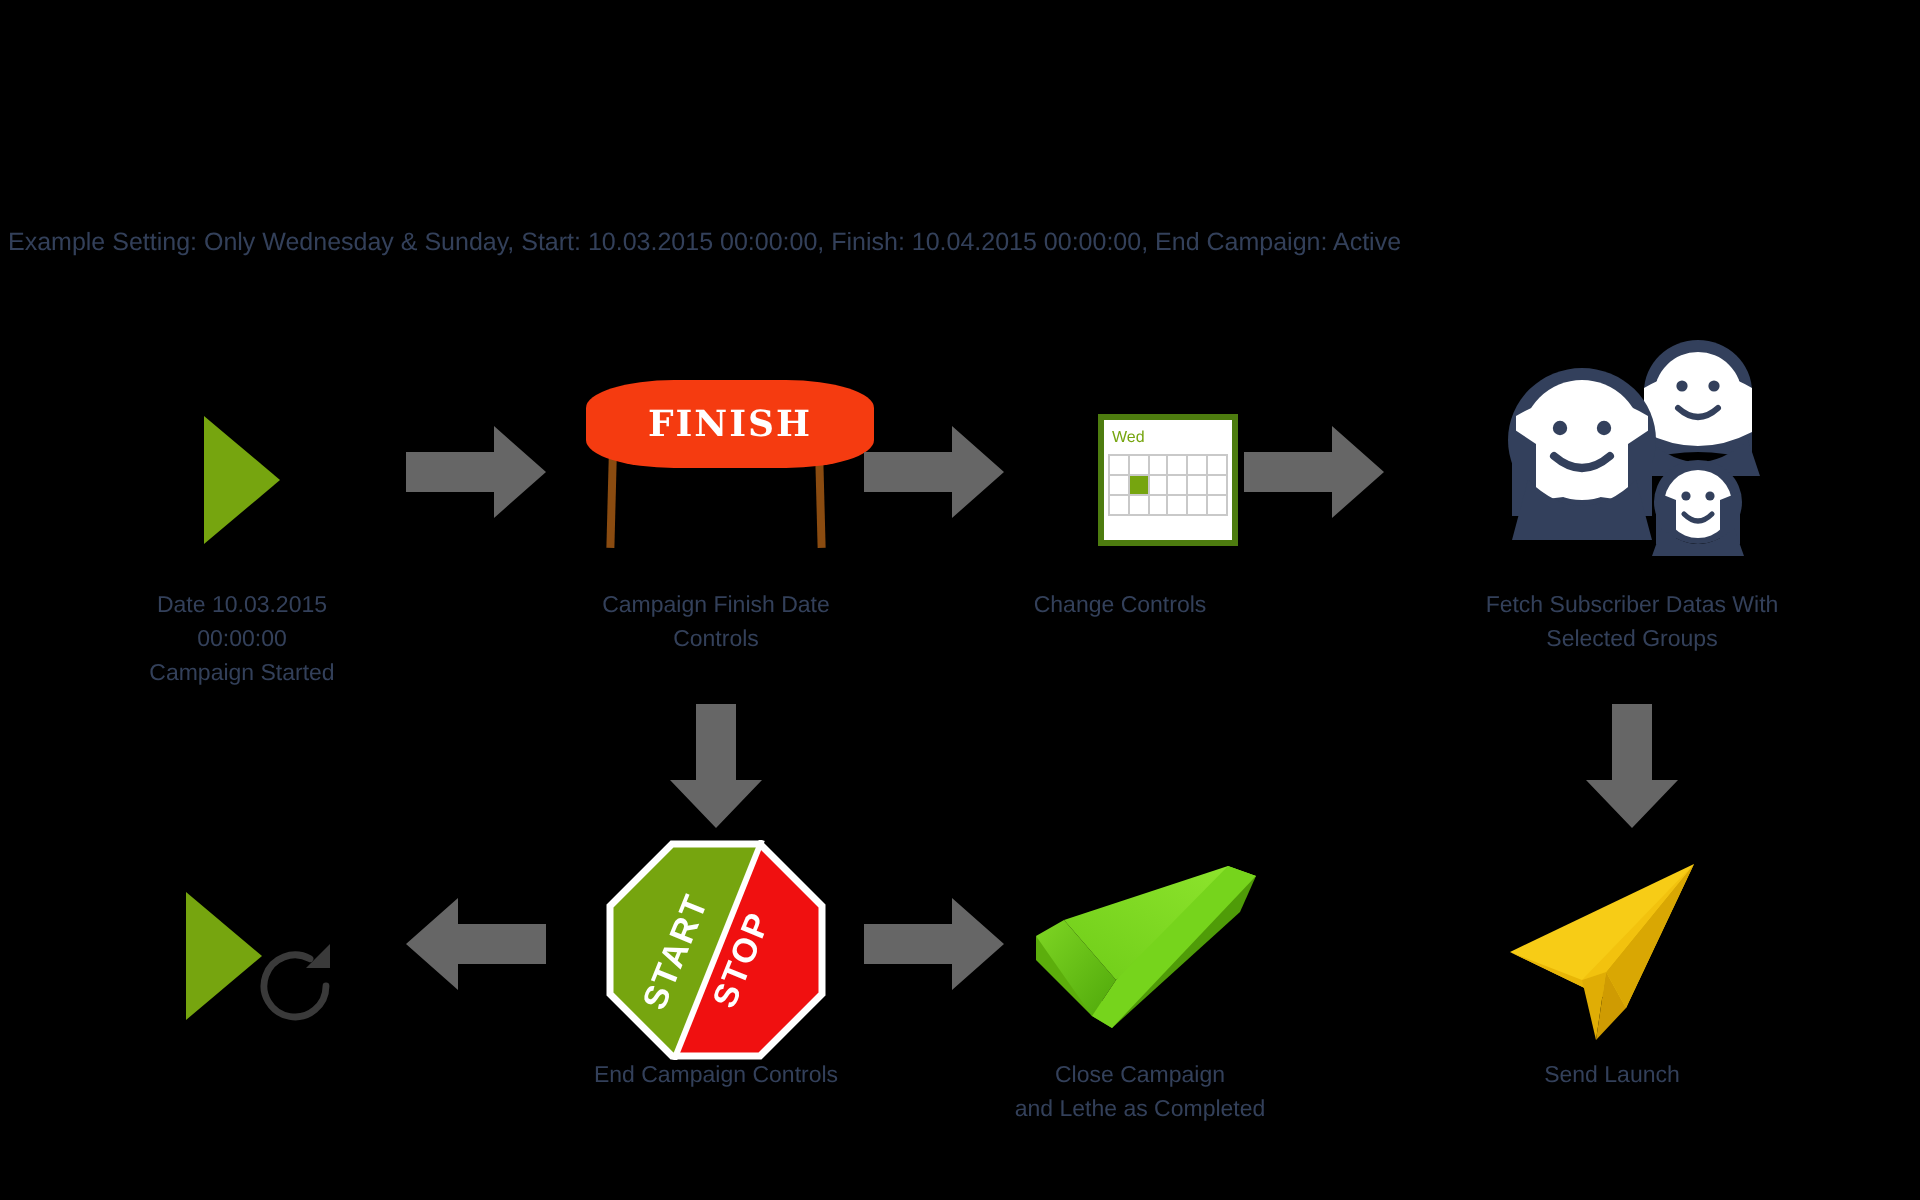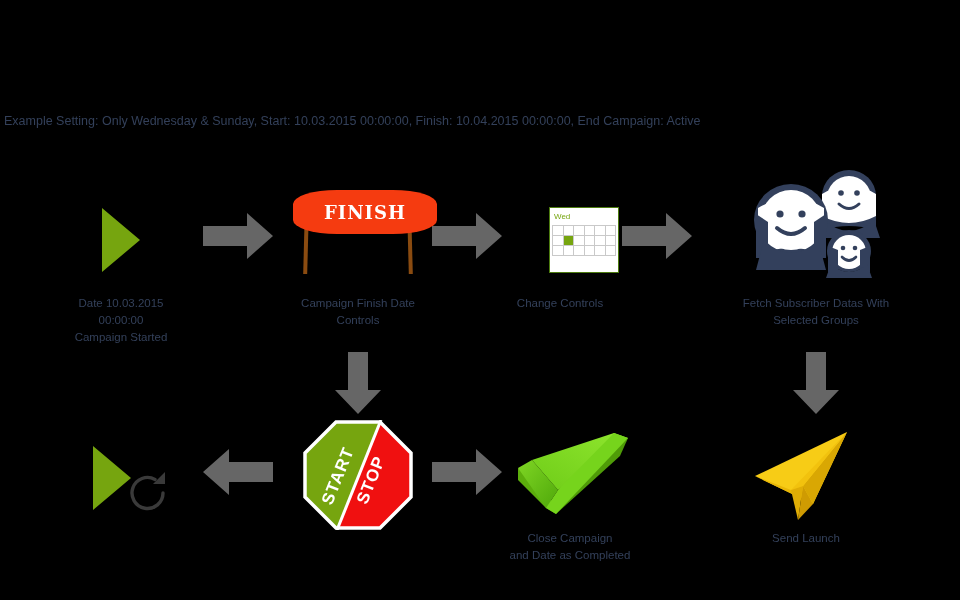--- a/index.html
+++ b/index.html
@@ -173,21 +173,21 @@
     color: #ffffff;
     letter-spacing: 1px;
   }
 
   
   .cal {
     position: relative;
     width: 70px;
     height: 66px;
     background: #ffffff;
-    border: 1px solid #4d7c0f;
+    border: 3px solid #4d7c0f;
     box-sizing: border-box;
     margin-left: 48px;
   }
   .cal-head {
     height: 17px;
     line-height: 17px;
     padding-left: 4px;
     font-size: 8px;
     color: #76a50f;
     font-family: "Liberation Sans", sans-serif;
@@ -390,20 +390,21 @@
             <rect x="0" y="0" width="110" height="110" fill="#76a50f"></rect>
             <polygon points="78,0 110,0 110,110 34,110" fill="#f01010"></polygon>
           </g>
           <polygon points="33,2 77,2 108,33 108,77 77,108 33,108 2,77 2,33" fill="none" stroke="#ffffff" stroke-width="3.5"></polygon>
           <line x1="78" y1="0" x2="34" y2="110" stroke="#ffffff" stroke-width="3"></line>
           <text x="40" y="58" fill="#ffffff" font-family="'Liberation Sans', sans-serif" font-size="17" font-weight="bold" letter-spacing="1" text-anchor="middle" transform="rotate(-68 40 58)">START</text>
           <text x="73" y="62" fill="#ffffff" font-family="'Liberation Sans', sans-serif" font-size="17" font-weight="bold" letter-spacing="1" text-anchor="middle" transform="rotate(-68 73 62)">STOP</text>
         </svg>
       </div>
     </div>
+    <div class="node-label">End Campaign Controls</div>
   </div>
 
   <div class="arrow" style="left:432px; top:449px;">
     <svg width="70" height="46" viewBox="0 0 70 46">
       <path d="M0,13 L44,13 L44,0 L70,23 L44,46 L44,33 L0,33 Z" fill="#666666"></path>
     </svg>
   </div>
 
   <div class="node" style="left:490px; top:420px; width:160px;">
     <div class="node-art" style="height:110px;">
@@ -421,21 +422,21 @@
           </defs>
           <polygon points="8,38 30,58 48,78 36,78 8,50" fill="#5cae0c"></polygon>
           <polygon points="8,38 36,78 48,60 22,30" fill="url(#ckA)"></polygon>
           <polygon points="36,78 118,8 110,26 46,84" fill="#4f9c08"></polygon>
           <polygon points="22,30 48,60 118,8 104,3" fill="url(#ckB)"></polygon>
           <polygon points="48,60 36,78 46,84 118,8 104,3" fill="#76d41c"></polygon>
         </svg>
       </div>
     </div>
     <div class="node-label">Close Campaign
-and Date as Completed</div>
+and Lethe as Completed</div>
   </div>
 
   <div class="node" style="left:726px; top:420px; width:160px;">
     <div class="node-art" style="height:110px;">
       <div class="plane">
         <svg width="120" height="100" viewBox="0 0 120 100">
           <polygon points="4,48 96,4 62,76" fill="#f7cc16"></polygon>
           <polygon points="4,48 62,76 40,62" fill="#e8b607"></polygon>
           <polygon points="96,4 62,76 52,58" fill="#d9a703"></polygon>
           <polygon points="96,4 52,58 40,62" fill="#f2c20e"></polygon>

